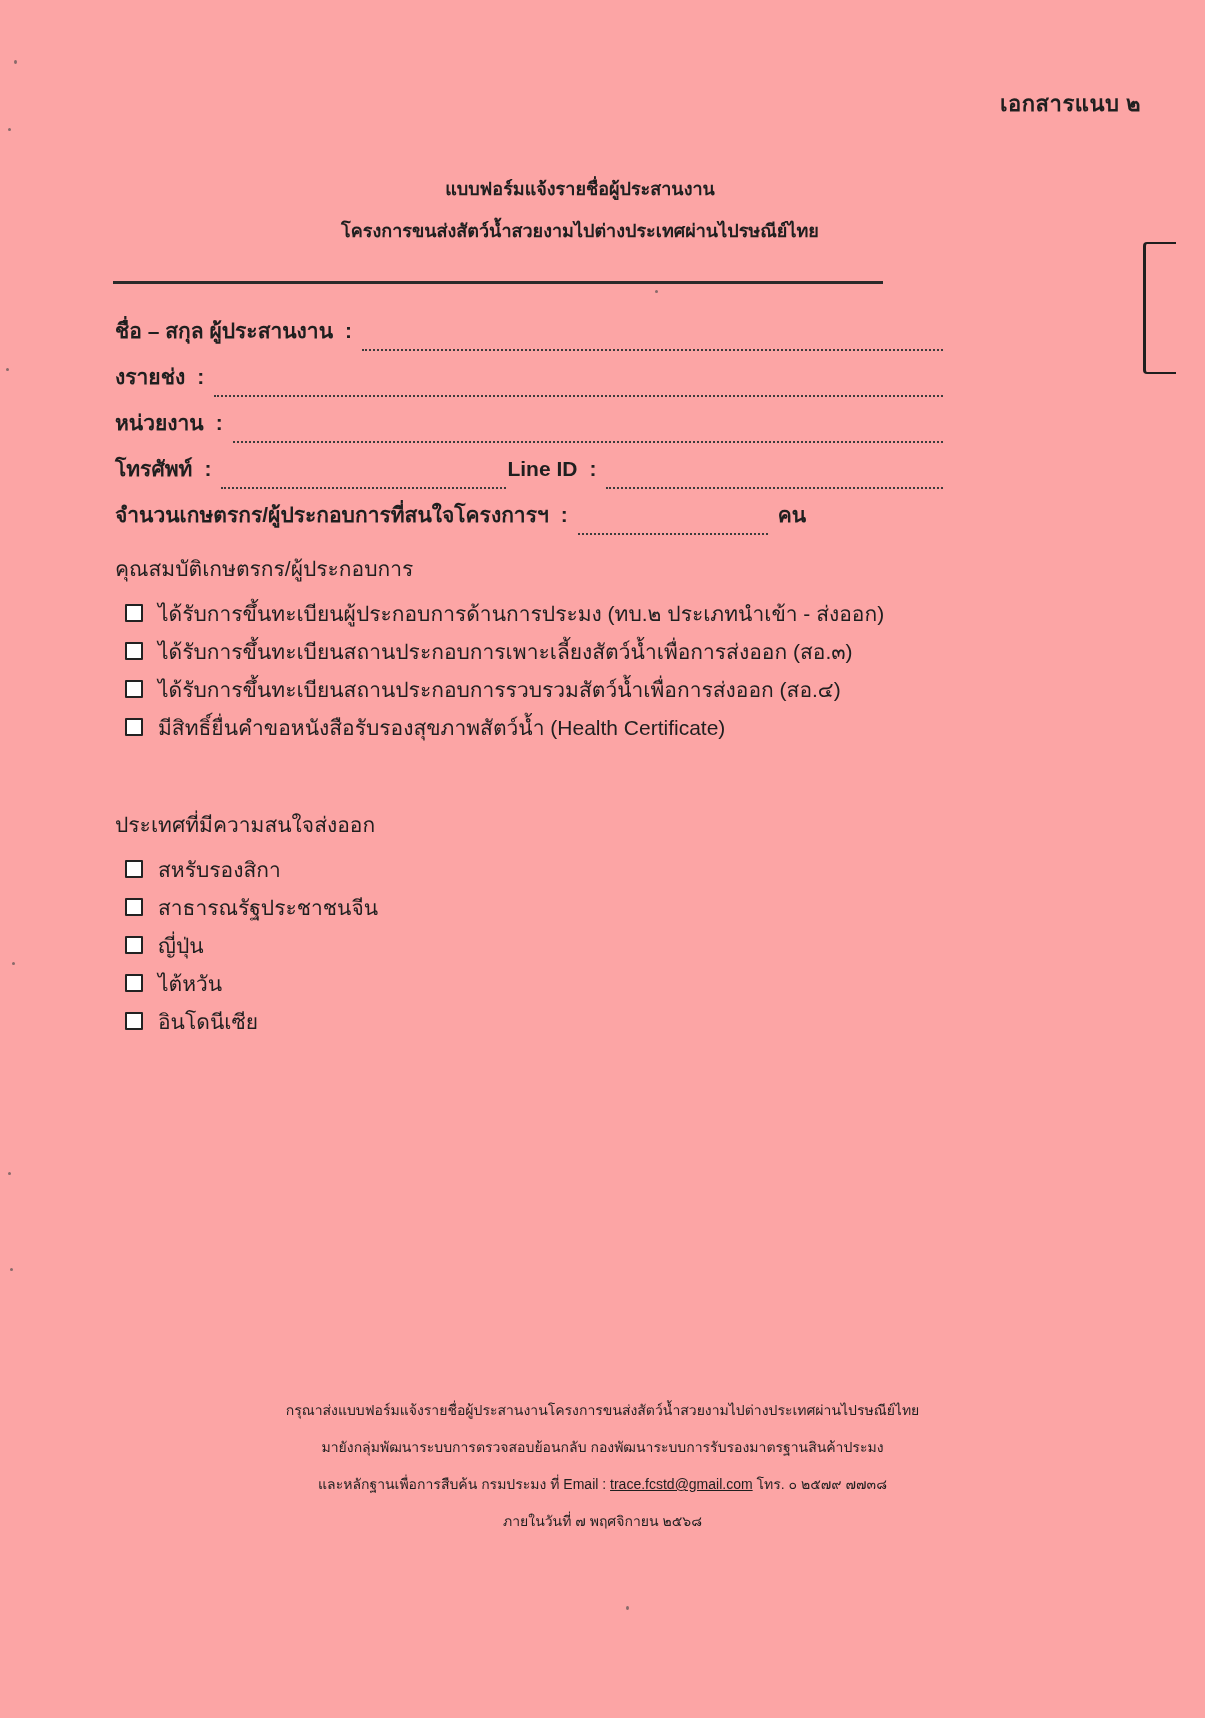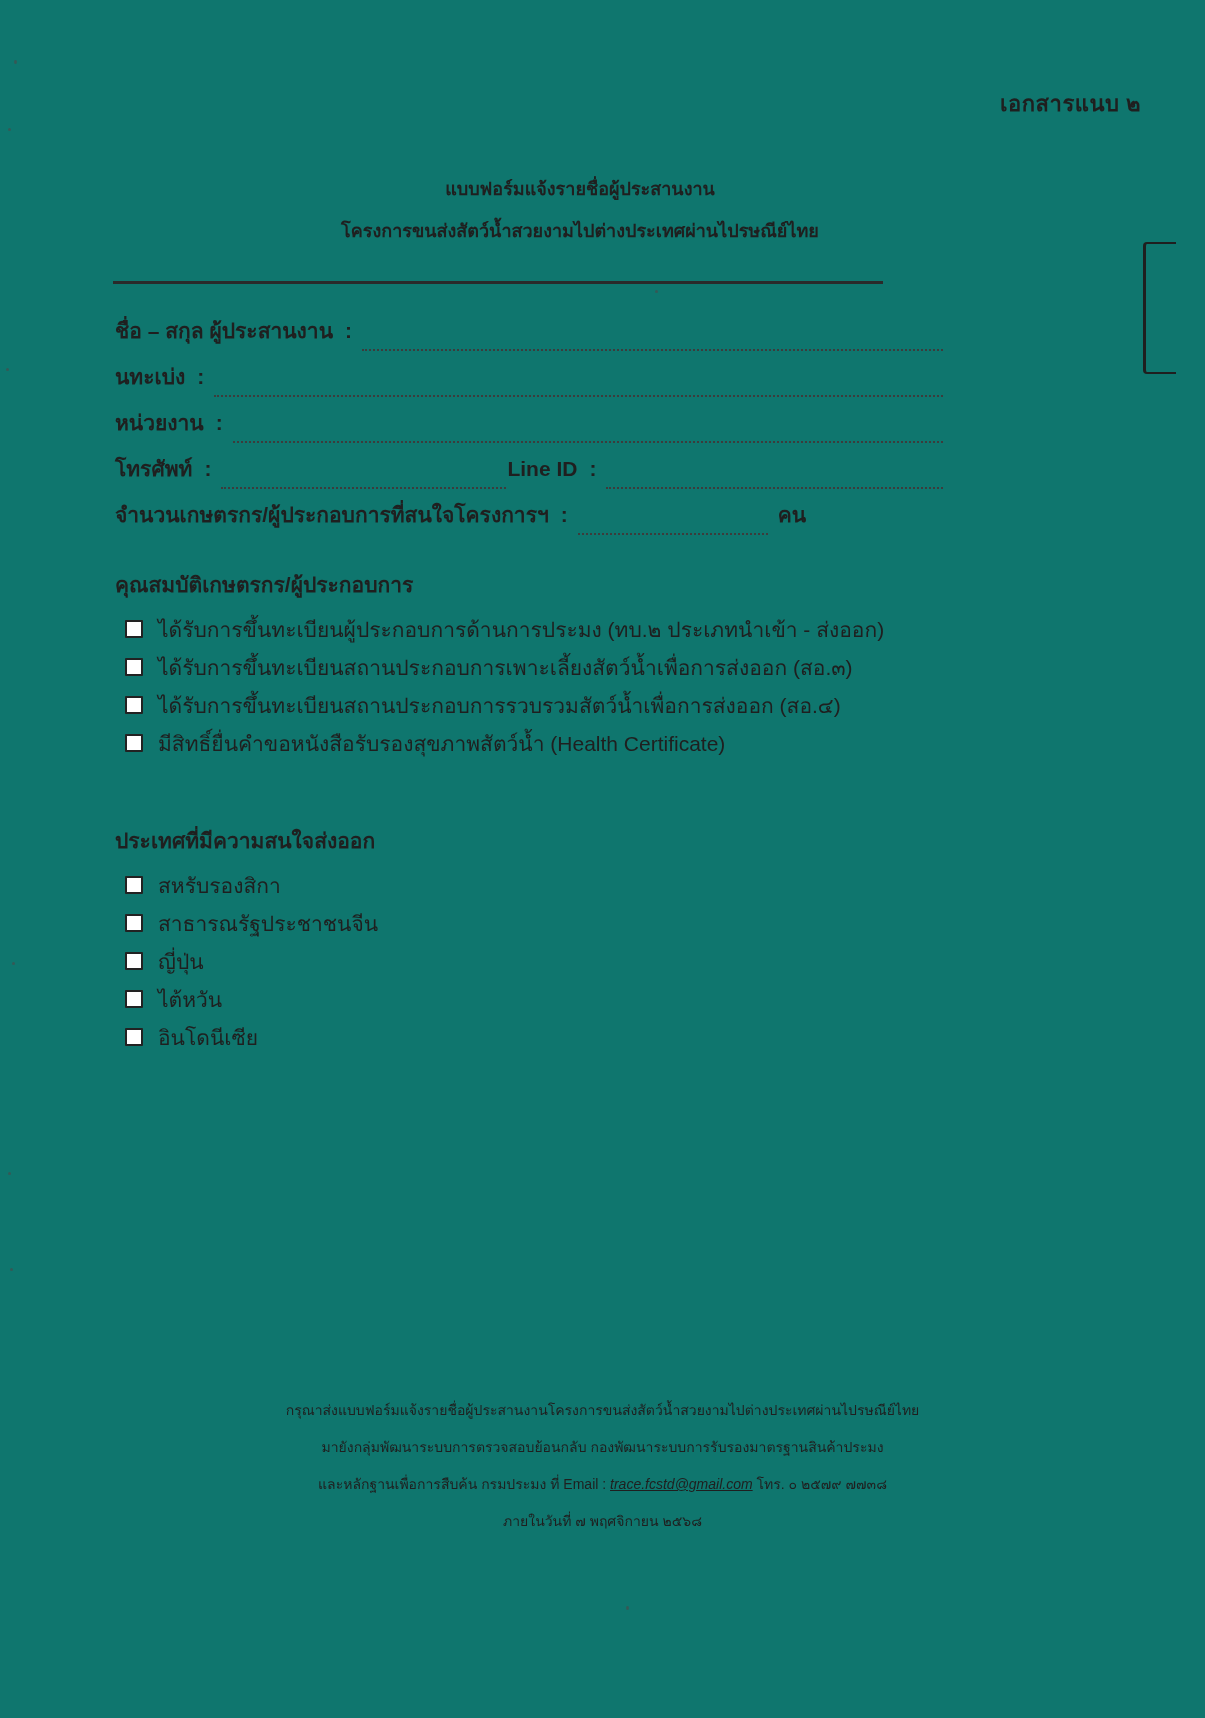--- a/index.html
+++ b/index.html
@@ -1,19 +1,19 @@
 <!DOCTYPE html>
 <html><head>
 <meta charset="utf-8">
 <style>
   html,body{margin:0;padding:0;background:#9a9a9a;}
   .page{
     position:relative;
     width:1205px;height:1718px;
-    background:#0f766e;
+    background:#fca5a5;
     font-family:"Liberation Sans","DejaVu Sans",sans-serif;
     color:#1f1f1f;
     overflow:hidden;
   }
   .attach{
     position:absolute;top:86px;right:64px;
     font-size:22px;font-weight:bold;letter-spacing:.5px;
   }
   .titles{
     position:absolute;top:168px;left:0;width:1160px;
@@ -32,32 +32,32 @@
   .frow{display:flex;align-items:baseline;height:46px;font-size:21px;font-weight:bold;}
   .colon{margin:0 10px 0 12px;}
   .dots{
     flex:1;align-self:flex-end;margin-bottom:9px;height:2px;
     border-bottom:2.5px dotted #3c3c3c;
   }
   .dots.fixed{flex:0 0 auto;}
   .unit{margin-left:10px;}
   .midlbl{margin-left:1px;white-space:nowrap;}
   .section{position:absolute;left:115px;width:860px;font-size:21px;}
-  .sec-head{font-weight:bold;margin-bottom:9px;margin-top:16px;}
+  .sec-head{font-weight:normal;margin-bottom:9px;}
   .check-row{display:flex;align-items:center;height:38px;}
   .checkbox{
     width:18px;height:18px;flex:0 0 18px;margin:0 15px 0 10px;
     border:2px solid #222;border-radius:1px;background:#fff;box-sizing:border-box;
   }
   .check-label{white-space:nowrap;}
   .footer{
     position:absolute;top:1392px;left:20px;width:1165px;
     text-align:center;font-size:14px;line-height:37px;
   }
-  .email{color:#1f1f1f;text-decoration:underline;cursor:pointer;font-style:italic;}
+  .email{color:#1f1f1f;text-decoration:underline;cursor:pointer;}
   .speck{position:absolute;background:#4a4a4a;border-radius:50%;opacity:.65;}
 </style>
 </head>
 <body>
 
 <div class="page">
 
   <div class="attach">เอกสารแนบ ๒</div>
   <div class="bracket"></div>
 
@@ -68,21 +68,21 @@
 
   <hr class="rule">
 
   <div class="fields">
     <div class="frow">
       <span>ชื่อ – สกุล ผู้ประสานงาน</span>
       <span class="colon">:</span>
       <span class="dots"></span>
     </div>
     <div class="frow">
-      <span>นทะเบ่ง</span>
+      <span>งรายช่ง</span>
       <span class="colon">:</span>
       <span class="dots"></span>
     </div>
     <div class="frow">
       <span>หน่วยงาน</span>
       <span class="colon">:</span>
       <span class="dots"></span>
     </div>
     <div class="frow">
       <span>โทรศัพท์</span>

